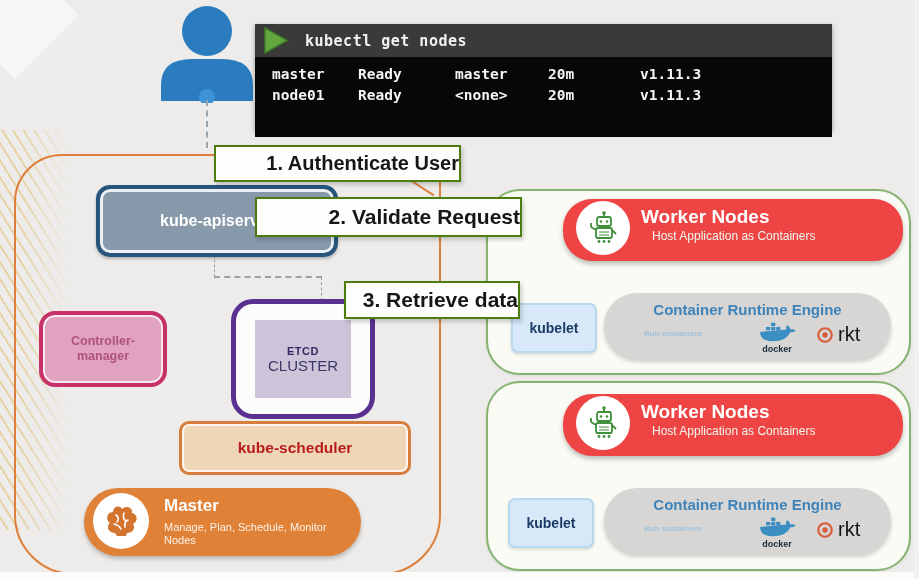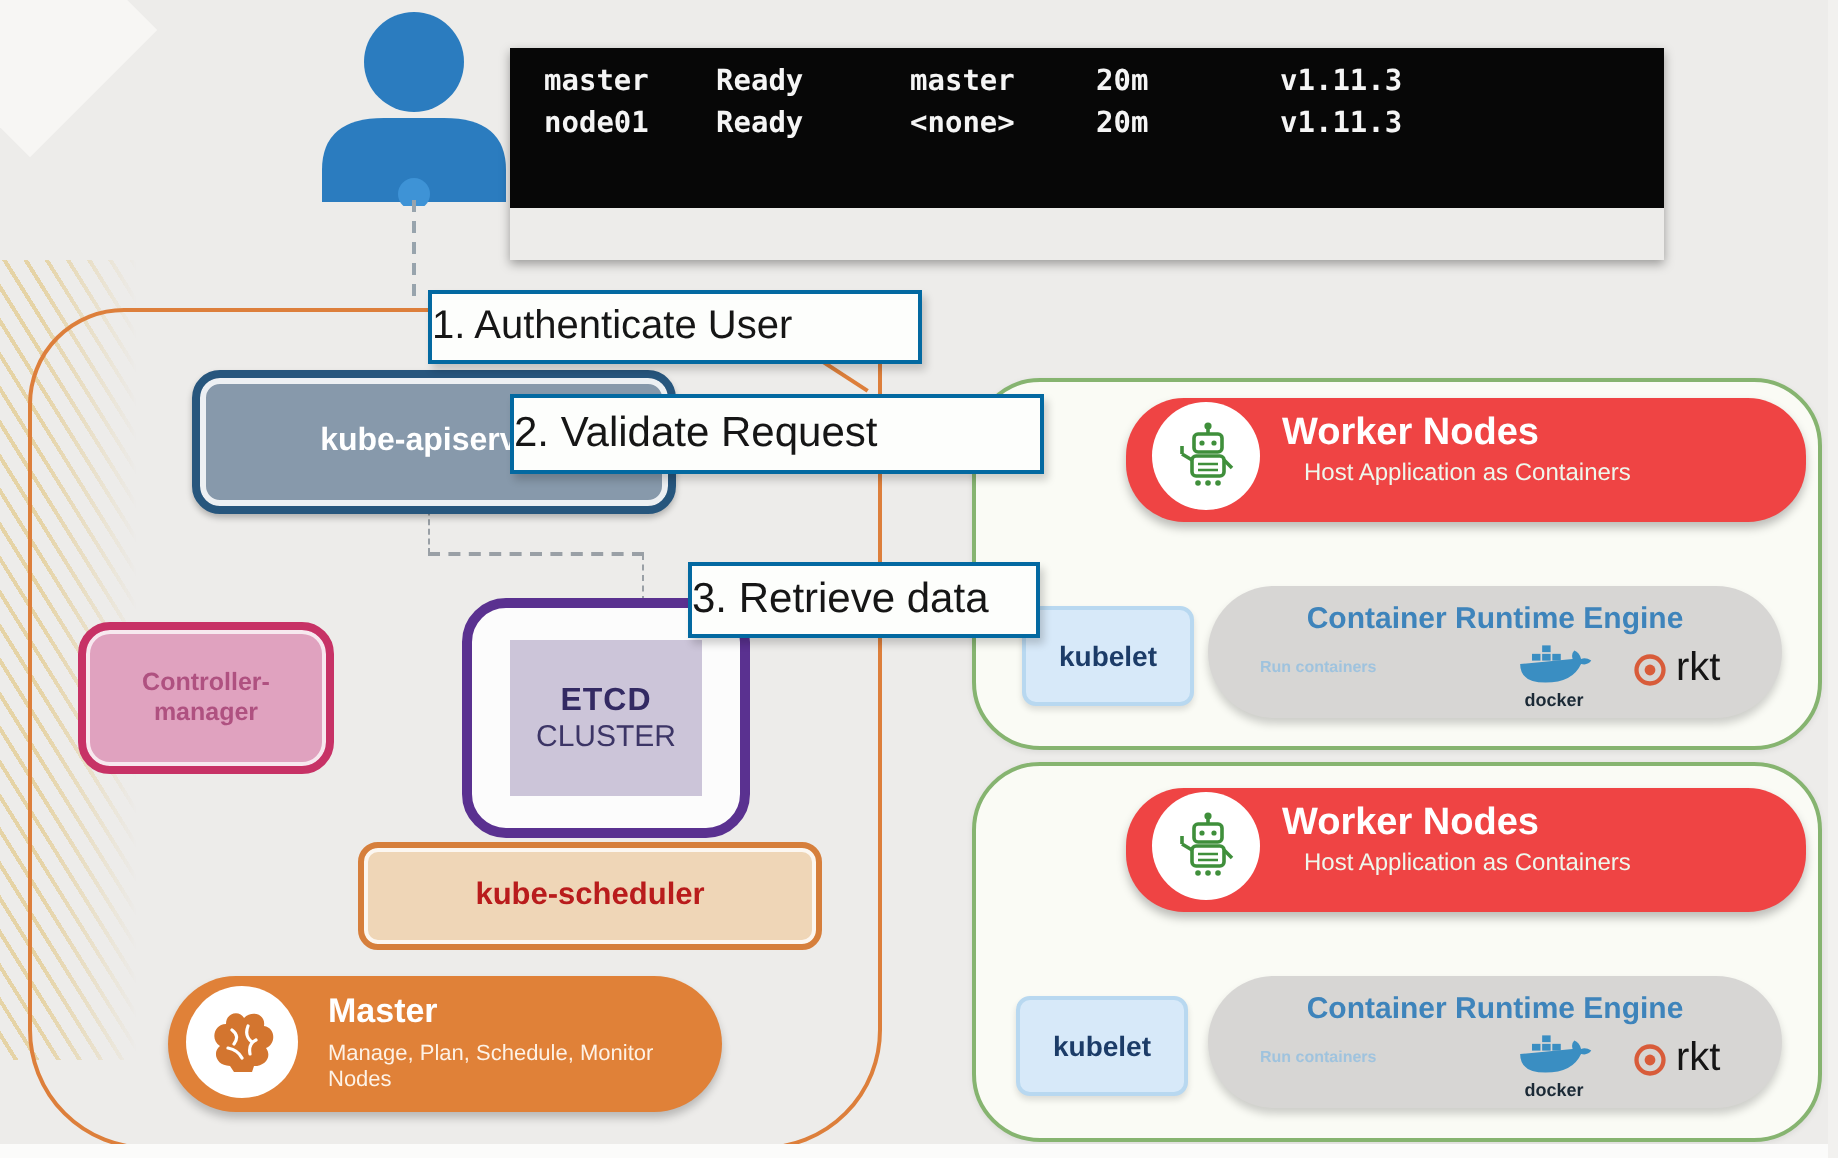--- a/index.html
+++ b/index.html
@@ -31,42 +31,42 @@
   
   .master-container{position:absolute;left:14px;top:154px;width:423px;height:417px;
     border:2px solid #dd7f3b;border-radius:48px 22px 60px 60px;}
   .orange-diag{position:absolute;left:407px;top:177px;width:32px;height:2px;background:#dd7f3b;
     transform:rotate(33deg);transform-origin:left center;}
   .worker-container{position:absolute;left:486px;width:421px;border:2px solid #86b470;border-radius:34px;background:#fafbf5;box-shadow:0 1px 3px rgba(0,0,0,.08);}
   .wc1{top:189px;height:182px;}
   .wc2{top:381px;height:186px;}
 
   
-  .step{position:absolute;background:#fdfefc;border:2px solid #0369a1;box-shadow:2px 3px 4px rgba(0,0,0,.18);
-    display:flex;align-items:center;justify-content:flex-start;color:#161616;font-size:21px;font-weight:400;z-index:50;}
+  .step{position:absolute;background:#fdfefc;border:2px solid #4d7c0f;box-shadow:2px 3px 4px rgba(0,0,0,.18);
+    display:flex;align-items:center;justify-content:flex-end;color:#161616;font-size:21px;font-weight:700;z-index:50;}
   .step1{left:214px;top:145px;width:243px;height:33px;font-size:20px;}
   .step2{left:255px;top:197px;width:263px;height:36px;}
   .step3{left:344px;top:281px;width:172px;height:34px;}
 
   
   .apiserver{position:absolute;left:96px;top:185px;width:234px;height:64px;background:#8799ab;
     border:4px solid #27567d;border-radius:14px;box-shadow:inset 0 0 0 3px rgba(255,255,255,.85),0 2px 3px rgba(0,0,0,.25);
     display:flex;align-items:center;justify-content:center;color:#ffffff;font-size:16px;font-weight:700;z-index:10;}
 
   
   .ctrl{position:absolute;left:39px;top:311px;width:120px;height:68px;background:#e0a2bf;
     border:4px solid #c73266;border-radius:16px;box-shadow:inset 0 0 0 2px rgba(255,255,255,.75);
     display:flex;flex-direction:column;align-items:center;justify-content:center;
     color:#af5180;font-size:12.5px;font-weight:700;line-height:15px;z-index:10;}
 
   
   .etcd{position:absolute;left:231px;top:299px;width:134px;height:110px;background:#fcfcfc;
     border:5px solid #5a3190;border-radius:22px;display:flex;align-items:center;justify-content:center;z-index:10;}
   .etcd-inner{width:96px;height:78px;background:#ccc5d9;display:flex;flex-direction:column;align-items:center;justify-content:center;}
-  .etcd-l1{color:#332a63;font-size:16px;font-weight:800;letter-spacing:.5px;}
+  .etcd-l1{color:#332a63;font-size:11px;font-weight:800;letter-spacing:.5px;}
   .etcd-l2{color:#3c3566;font-size:15px;font-weight:500;}
 
   
   .sched{position:absolute;left:179px;top:421px;width:226px;height:48px;background:#efd6b7;
     border:3px solid #d67f3c;border-radius:10px;box-shadow:inset 0 0 0 2px rgba(255,255,255,.8);
     display:flex;align-items:center;justify-content:center;color:#b91c1c;font-size:15.5px;font-weight:700;z-index:10;}
 
   
   .master-pill{position:absolute;left:84px;top:488px;width:277px;height:68px;background:#e08138;border-radius:34px;
     box-shadow:0 3px 4px rgba(0,0,0,.22);z-index:10;}
@@ -91,21 +91,21 @@
     box-shadow:0 2px 3px rgba(0,0,0,.12);display:flex;align-items:center;justify-content:center;
     color:#1c3c68;font-size:14px;font-weight:700;z-index:10;}
   .kb1{left:511px;top:303px;} .kb2{left:508px;top:498px;}
 
   
   .cre{position:absolute;left:604px;width:287px;height:66px;background:#d7d6d4;border-radius:33px;
     box-shadow:0 3px 4px rgba(0,0,0,.18);z-index:10;}
   .cre1{top:293px;} .cre2{top:488px;}
   .cre-title{text-align:center;color:#3e84bb;font-size:15px;font-weight:700;margin-top:8px;}
   .cre-row{position:absolute;left:0;right:0;top:28px;height:34px;}
-  .cre-caption{position:absolute;left:26px;top:8px;color:#9fc3de;font-size:8px;font-weight:600;}
+  .cre-caption{position:absolute;left:40px;top:8px;color:#9fc3de;font-size:8px;font-weight:600;}
   .docker-wrap{position:absolute;left:148px;top:0px;width:50px;text-align:center;}
   .docker-label{font-size:9px;font-weight:700;color:#1b2a36;margin-top:-3px;}
   .rkt-wrap{position:absolute;left:212px;top:2px;display:flex;align-items:center;}
   .rkt-label{font-size:20px;font-weight:500;color:#151515;margin-left:4px;}
 
   .bottom-strip{position:absolute;left:0;bottom:0;width:100%;height:7px;background:#fbfbfa;}
   .right-strip{position:absolute;right:0;top:0;width:5px;height:100%;background:#f2f1ef;}
 </style>
 </head>
 <body>
@@ -116,20 +116,26 @@
   <div class="corner-sheen"></div>
 
   <svg class="user" width="118" height="98" viewBox="0 0 118 98">
     <circle cx="59" cy="26" r="25" fill="#2b7cbf"></circle>
     <path d="M13 96 L13 80 Q13 54 44 54 L74 54 Q105 54 105 80 L105 96 Z" fill="#2b7cbf"></path>
     <circle cx="59" cy="92" r="8" fill="#3e93d6"></circle>
   </svg>
   <div class="dash-v" style="left:206px;top:100px;height:48px;"></div>
 
   <div class="terminal">
+    <div class="term-header">
+      <svg class="term-run" width="26" height="27" viewBox="0 0 26 27">
+        <polygon points="2,1 24,13.5 2,26" fill="#62a83e" stroke="#417d2a" stroke-width="1.5"></polygon>
+      </svg>
+      <span class="term-cmd">kubectl get nodes</span>
+    </div>
     <div class="term-body">
       <div class="t-row">
         <span>master</span>
         <span>Ready</span>
         <span>master</span>
         <span>20m</span>
         <span>v1.11.3</span>
       </div>
       <div class="t-row">
         <span>node01</span>

